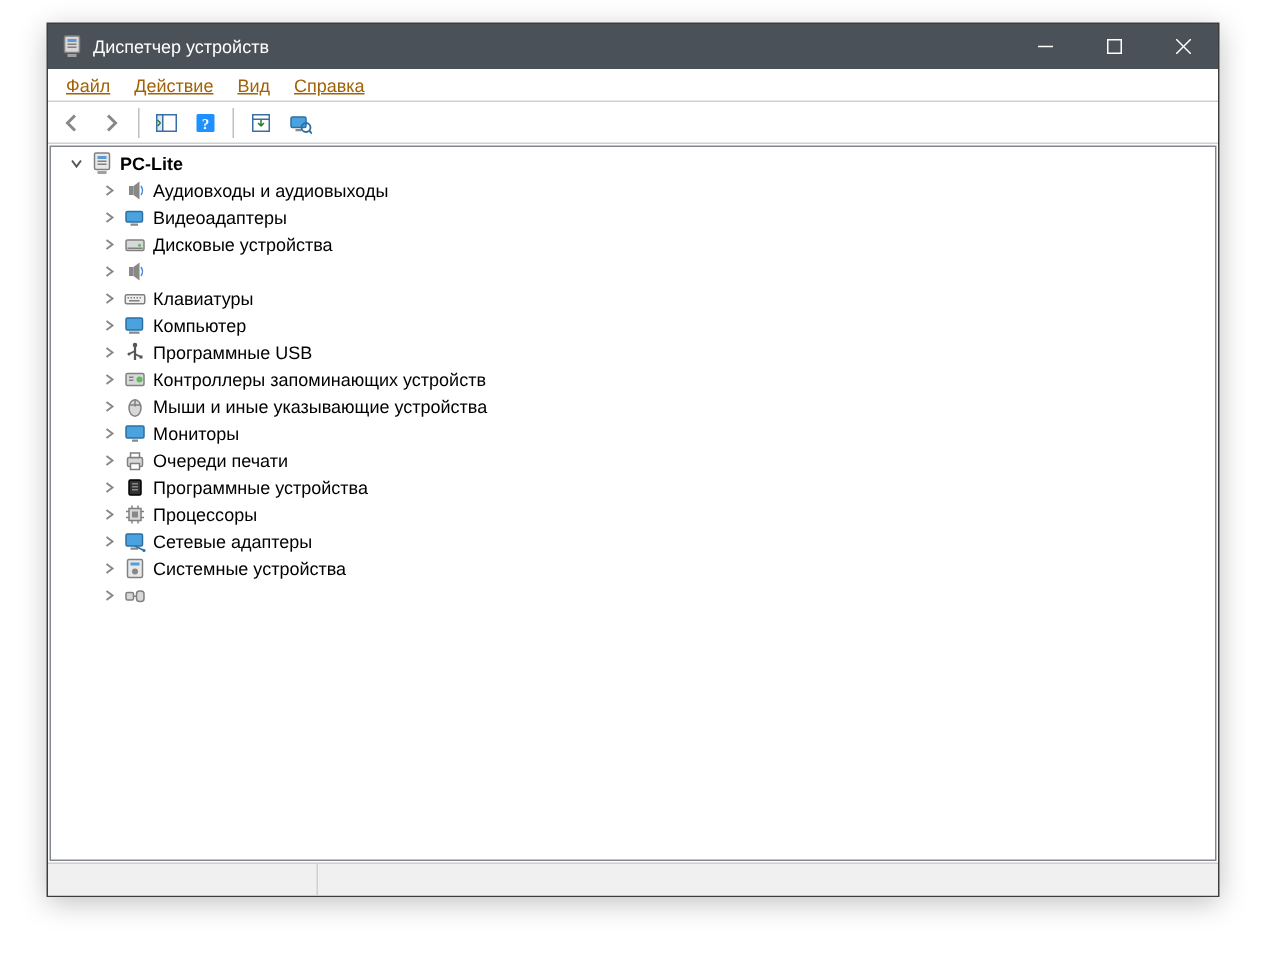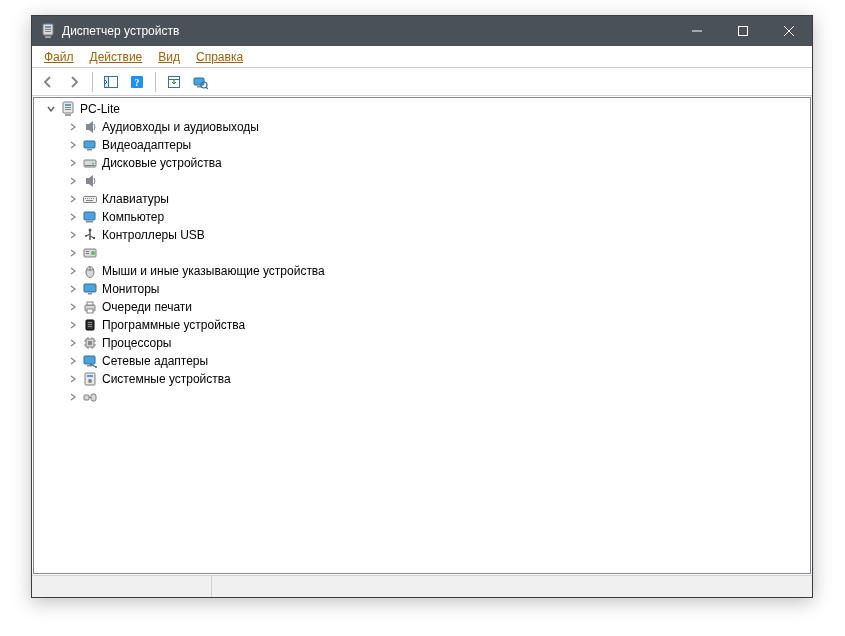--- a/index.html
+++ b/index.html
@@ -95,21 +95,21 @@
   .tree-root {
     padding-left: 4px;
   }
   .tree-row {
     display: flex;
     align-items: center;
     height: 18px;
     white-space: nowrap;
     padding-right: 8px;
   }
-  .indent-0 { padding-left: 6px; }
+  .indent-0 { padding-left: 6px; font-weight: bold; }
   .indent-1 { padding-left: 28px; }
   .expander {
     width: 14px; height: 14px;
     display: flex; align-items: center; justify-content: center;
     margin-right: 2px;
     color: #555;
   }
   .device-icon {
     width: 16px; height: 16px;
     margin-right: 4px;
@@ -317,33 +317,34 @@
             <span class="expander">
               <svg width="10" height="10" viewBox="0 0 10 10">
                 <path d="M3 2 L7 5 L3 8" fill="none" stroke="#888" stroke-width="1.3"></path>
               </svg>
             </span>
             <span class="device-icon">
               <svg width="16" height="16" viewBox="0 0 16 16">
                 <use href="#ico-usb"></use>
               </svg>
             </span>
-            <span class="tree-label">Контроллеры USB</span>
+            <span class="tree-label">Программные USB</span>
           </div>
           <div class="tree-row indent-1">
             <span class="expander">
               <svg width="10" height="10" viewBox="0 0 10 10">
                 <path d="M3 2 L7 5 L3 8" fill="none" stroke="#888" stroke-width="1.3"></path>
               </svg>
             </span>
             <span class="device-icon">
               <svg width="16" height="16" viewBox="0 0 16 16">
                 <use href="#ico-storagectl"></use>
               </svg>
             </span>
+            <span class="tree-label">Контроллеры запоминающих устройств</span>
           </div>
           <div class="tree-row indent-1">
             <span class="expander">
               <svg width="10" height="10" viewBox="0 0 10 10">
                 <path d="M3 2 L7 5 L3 8" fill="none" stroke="#888" stroke-width="1.3"></path>
               </svg>
             </span>
             <span class="device-icon">
               <svg width="16" height="16" viewBox="0 0 16 16">
                 <use href="#ico-mouse"></use>

